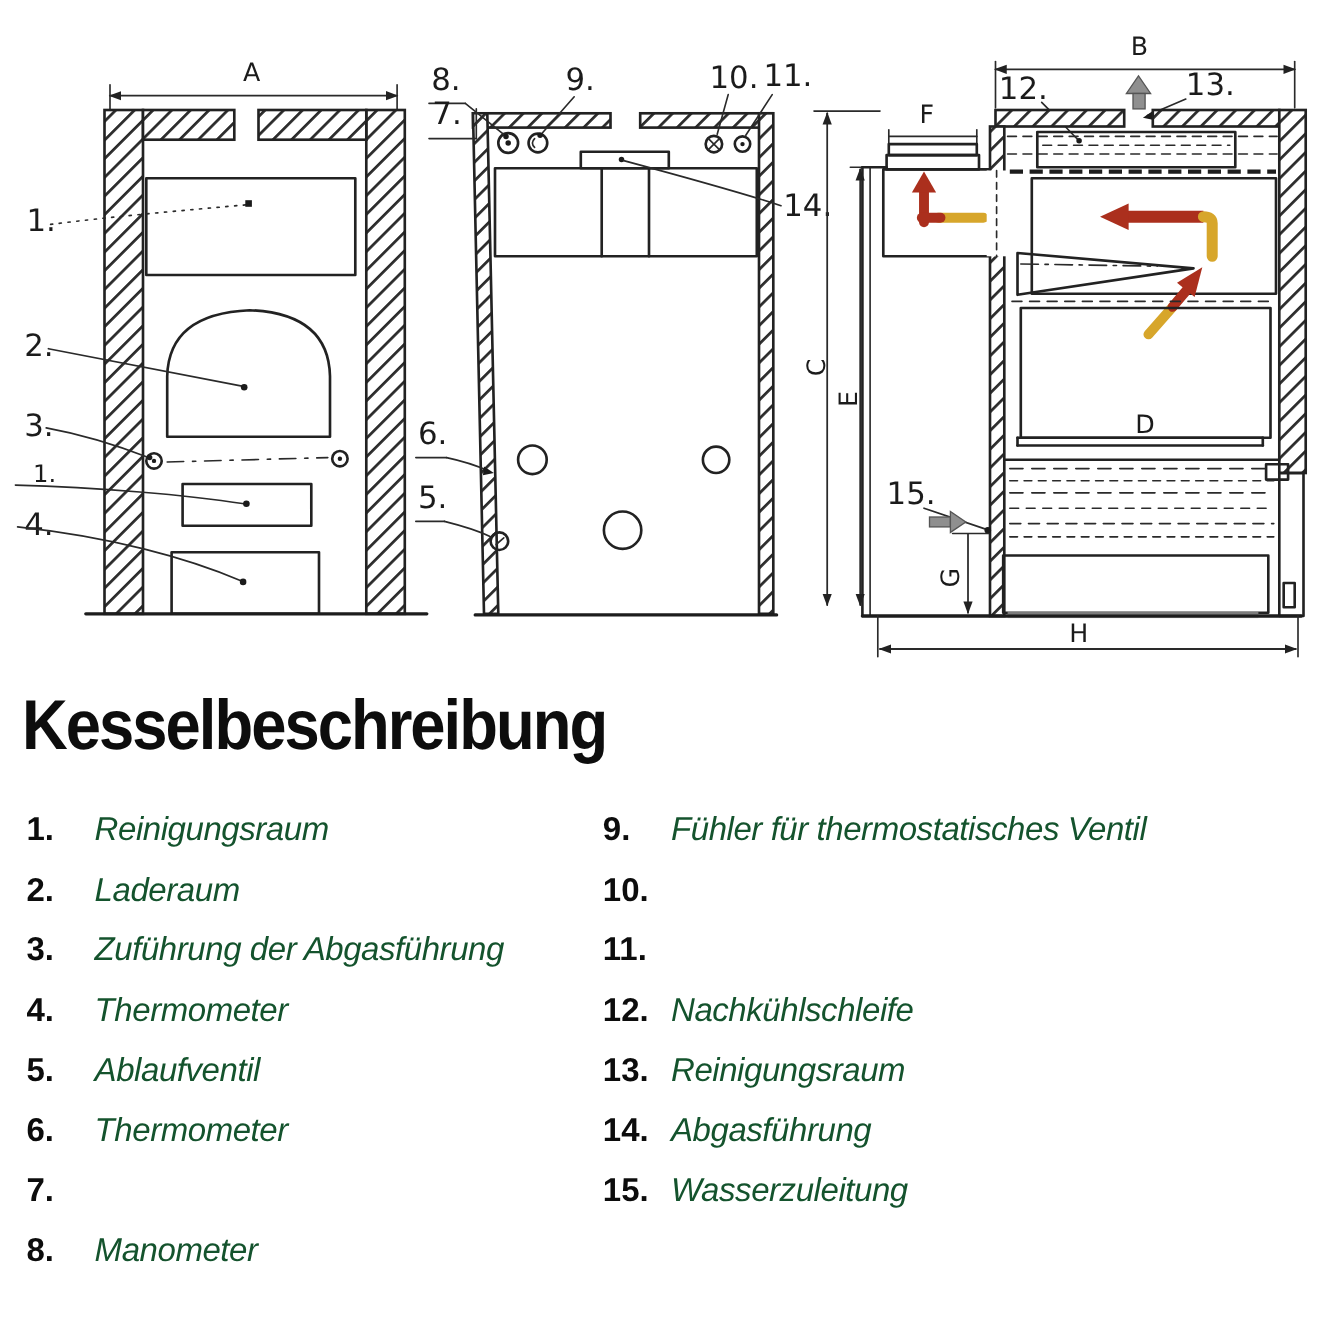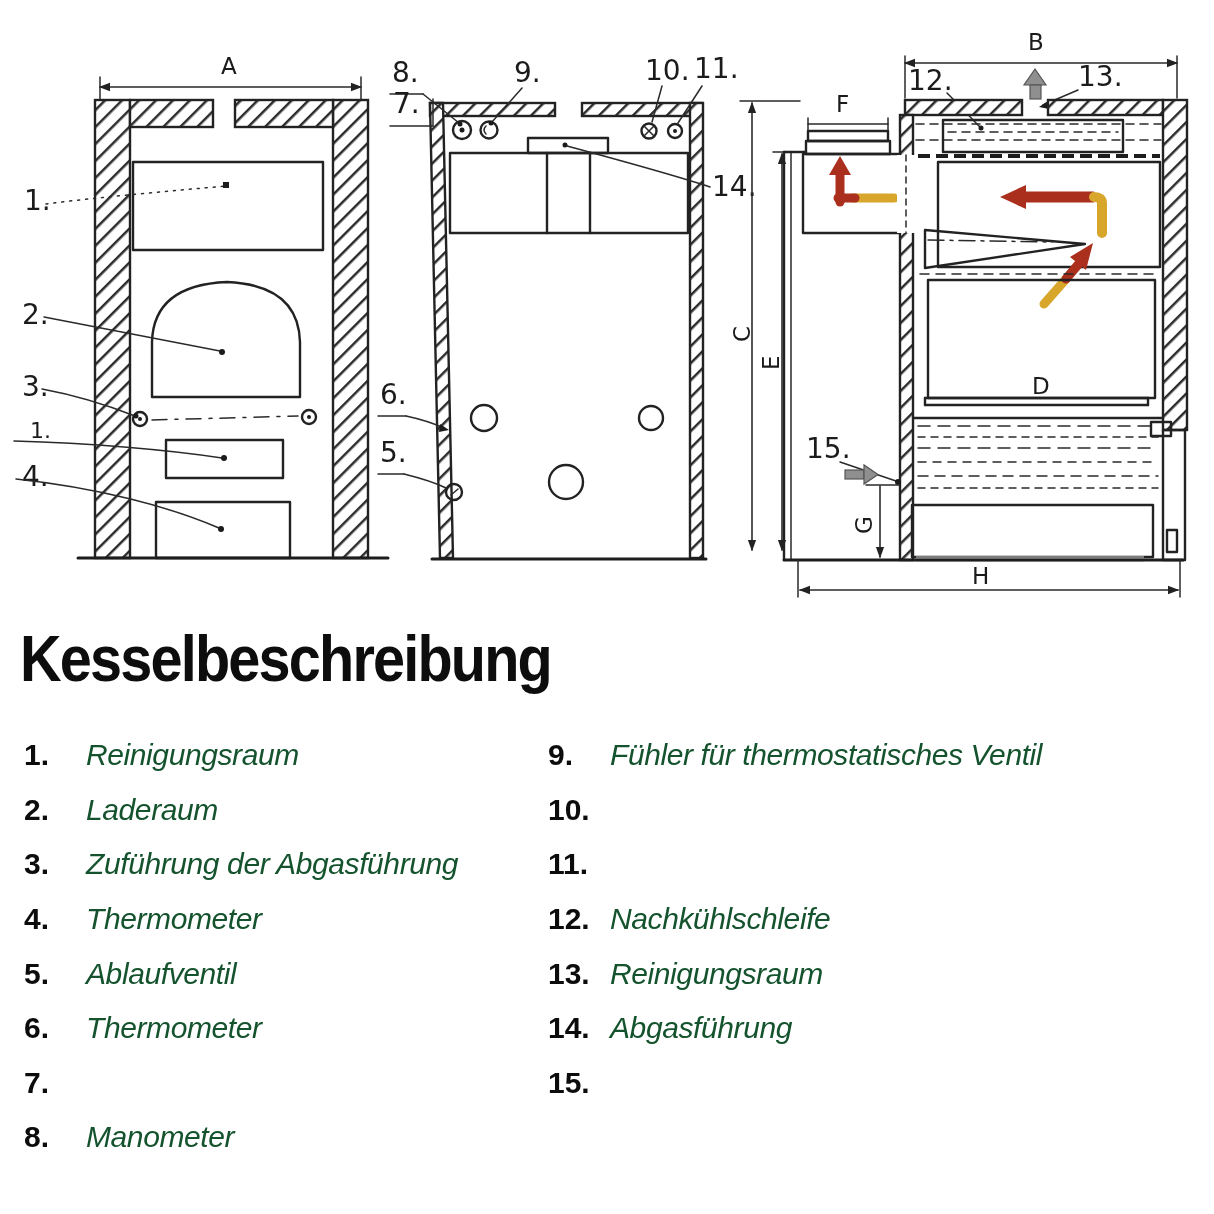--- a/index.html
+++ b/index.html
@@ -366,14 +366,15 @@
   <div class="legend-row">
     <span class="legend-num">13.</span>
     <span class="legend-label">Reinigungsraum</span>
   </div>
   <div class="legend-row">
     <span class="legend-num">14.</span>
     <span class="legend-label">Abgasführung</span>
   </div>
   <div class="legend-row">
     <span class="legend-num">15.</span>
+    <span class="legend-label">Wasserzuleitung</span>
   </div>
 </div>
 
 </body></html>

